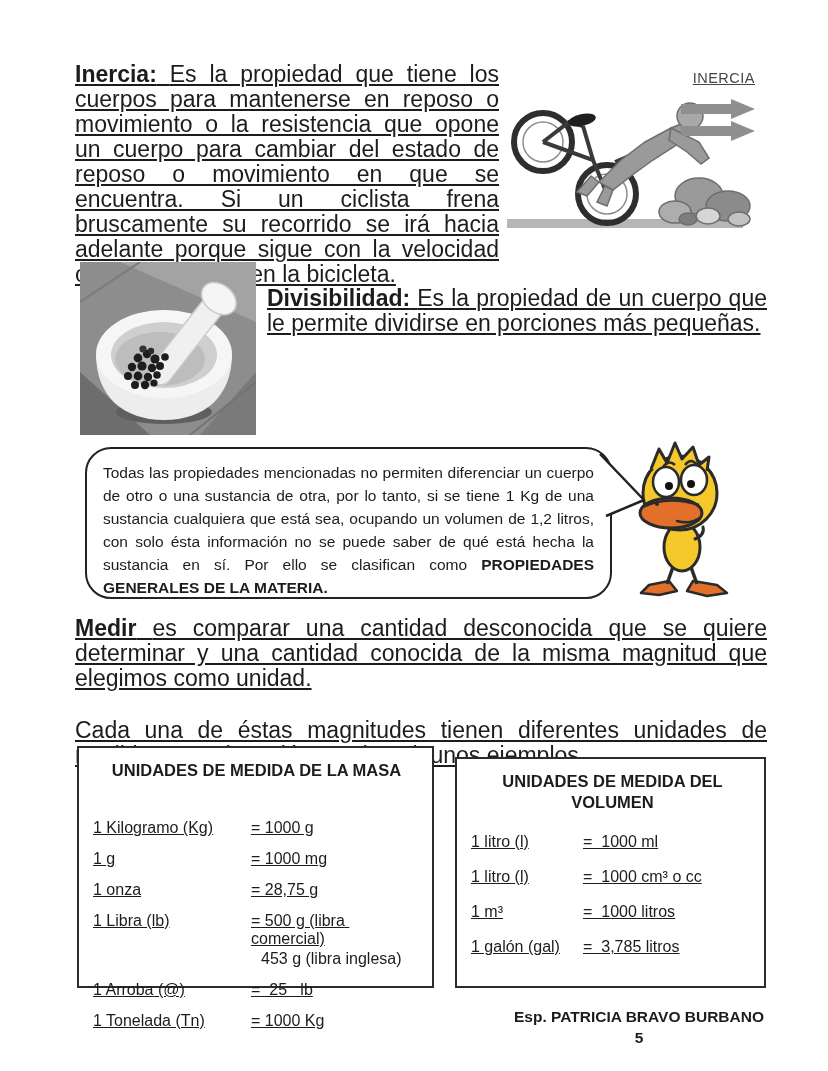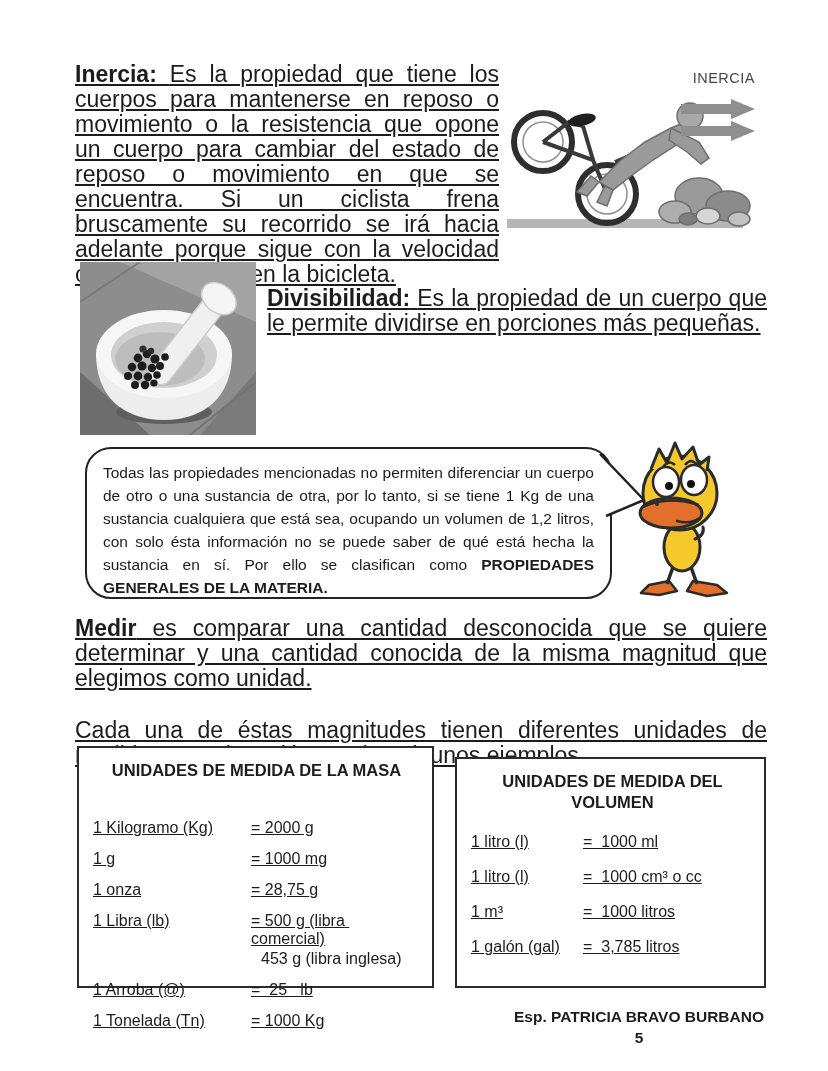--- a/index.html
+++ b/index.html
@@ -9,21 +9,21 @@
     font-family:"Liberation Sans", sans-serif; color:#1c1c1c;
   }
   .abs { position:absolute; }
   .justify { text-align:justify; }
   .para { font-size:23px; line-height:25px;text-decoration:underline; }
 
   
   .inercia-para  { left:75px; top:62px; width:424px; }
   .inercia-fig   { left:503px; top:64px; width:266px; height:178px; }
   .inercia-caption { position:absolute; top:6px; right:14px; font-size:14.5px;
-                     color:#474747; letter-spacing:.5px; }
+                     color:#474747; letter-spacing:.5px;text-decoration:underline; }
 
   
   .mortar-fig { left:80px; top:262px; width:176px; height:173px; }
   .divis-para { left:267px; top:286px; width:500px; }
 
   
   .bubble {
     left:85px; top:447px; width:527px; height:152px;
     border:2.5px solid #222; border-radius:26px;
     padding:12px 16px 8px 16px;
@@ -189,21 +189,21 @@
 </figure>
 
 <p class="abs para justify medir-para"><b>Medir</b> <span>es comparar una cantidad desconocida que se quiere determinar y una cantidad conocida de la misma magnitud que elegimos como unidad.</span></p>
 
 <p class="abs para justify cada-para">Cada una de éstas magnitudes tienen diferentes unidades de medida, a continuación, se dan algunos ejemplos.</p>
 
 <div class="abs unit-table mass-table">
   <div class="table-title">UNIDADES DE MEDIDA DE LA MASA</div>
   <div class="trow">
     <span class="tcell">1 Kilogramo (Kg)</span>
-    <span class="tcell">= 2000 g</span>
+    <span class="tcell">= 1000 g</span>
   </div>
   <div class="trow">
     <span class="tcell">1 g</span>
     <span class="tcell">= 1000 mg</span>
   </div>
   <div class="trow">
     <span class="tcell">1 onza</span>
     <span class="tcell">= 28,75 g</span>
   </div>
   <div class="trow">

